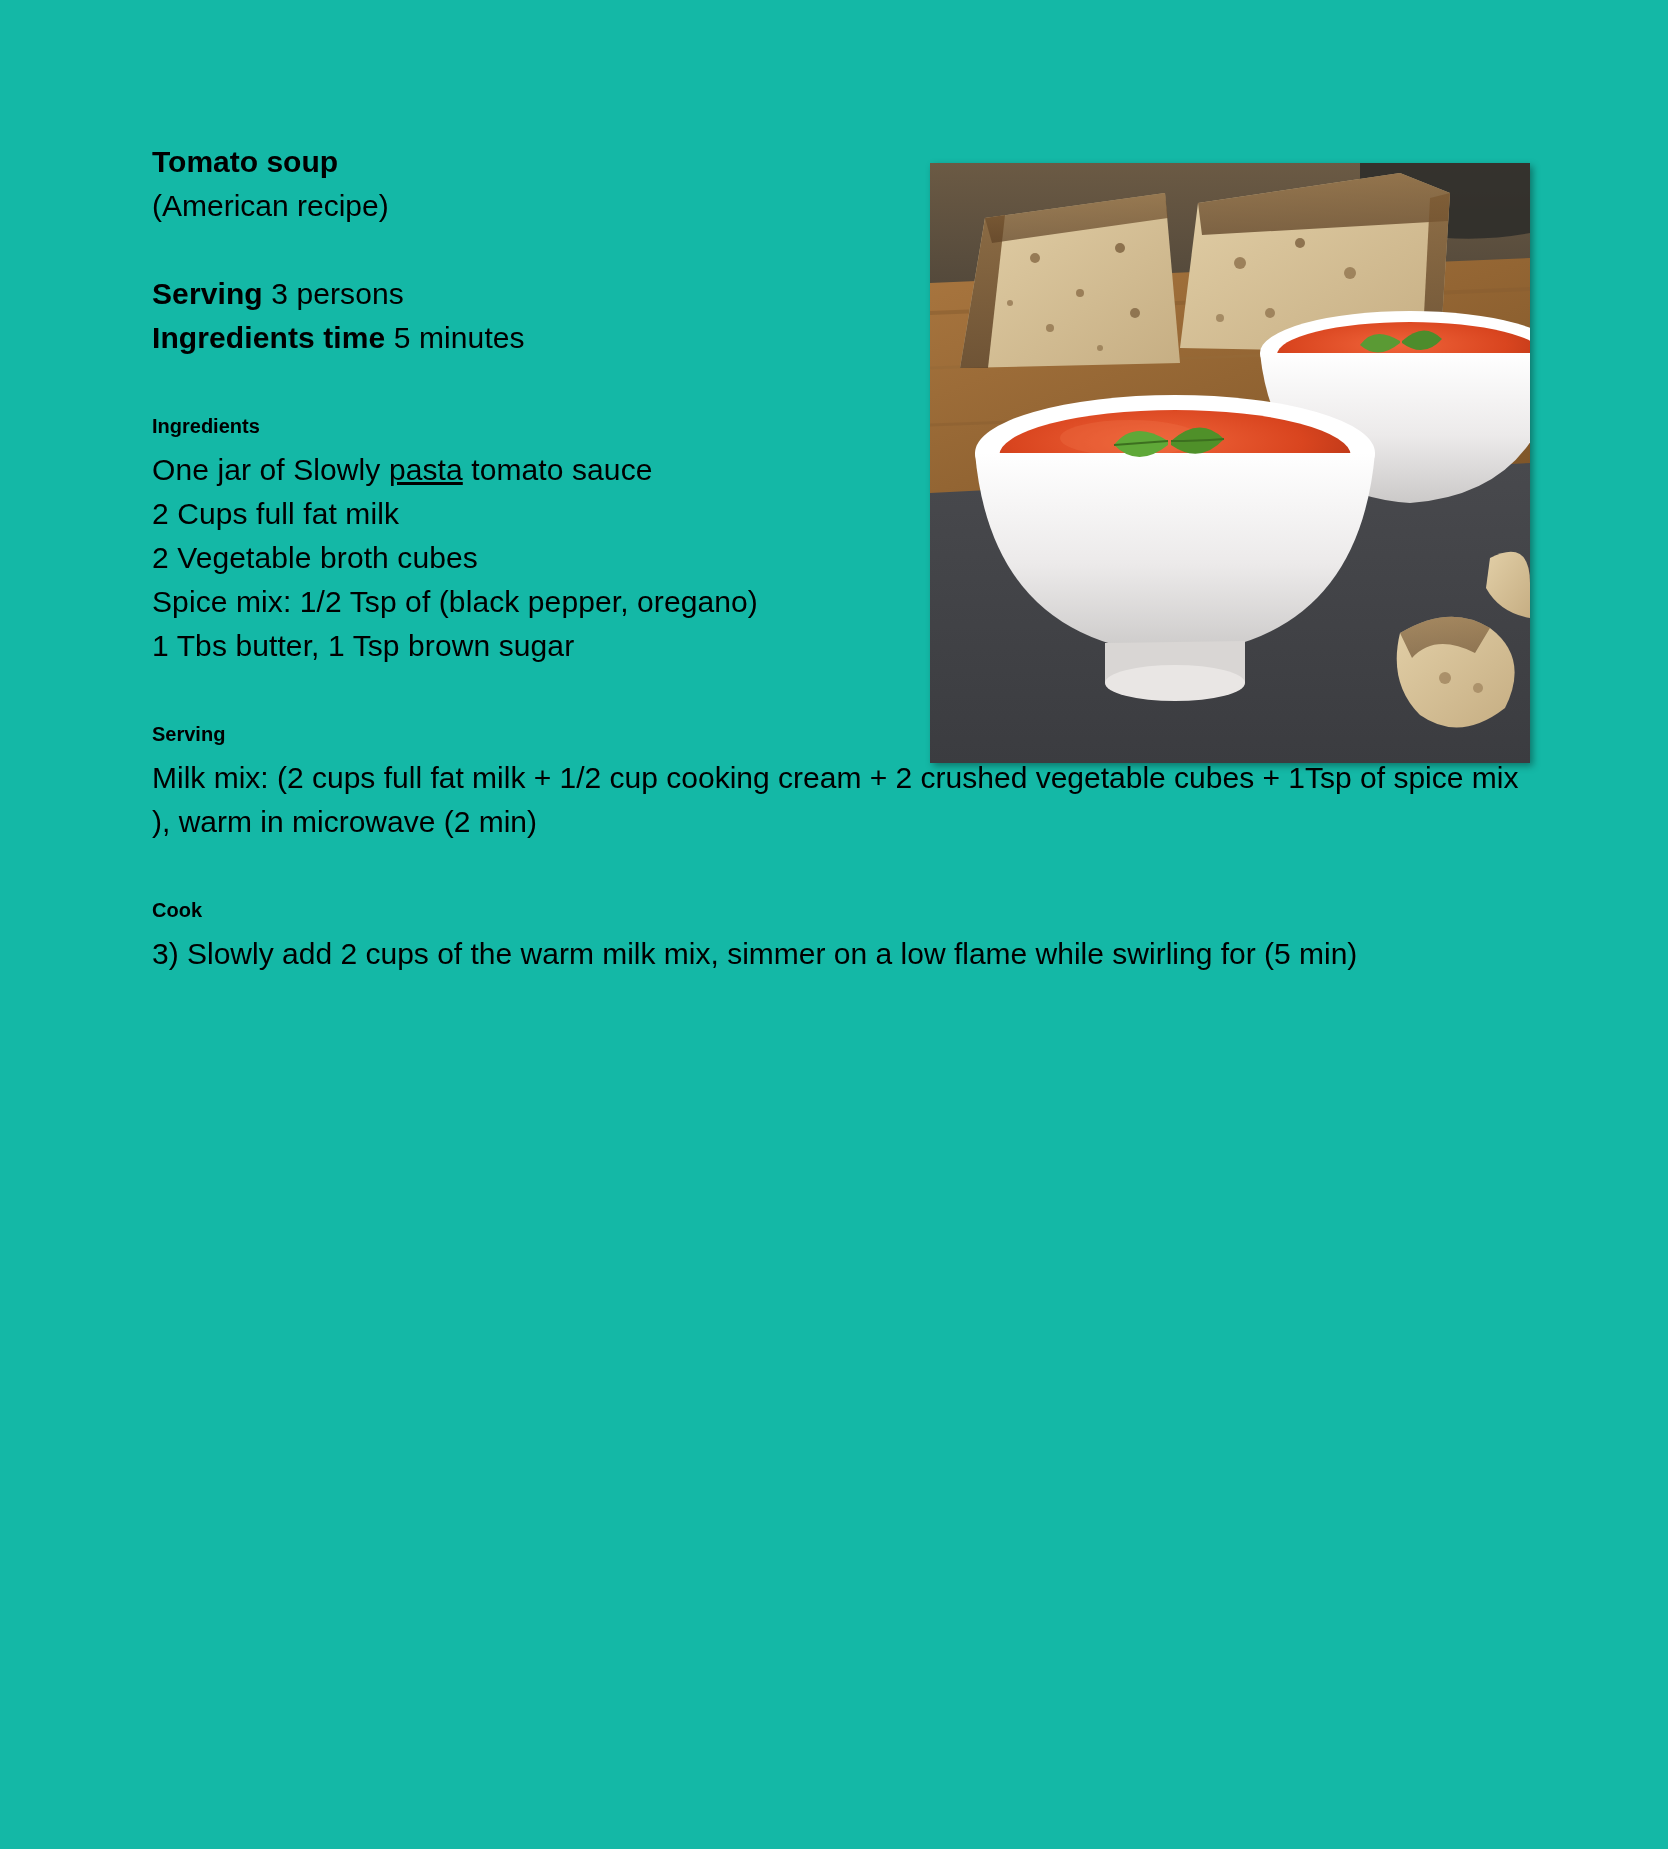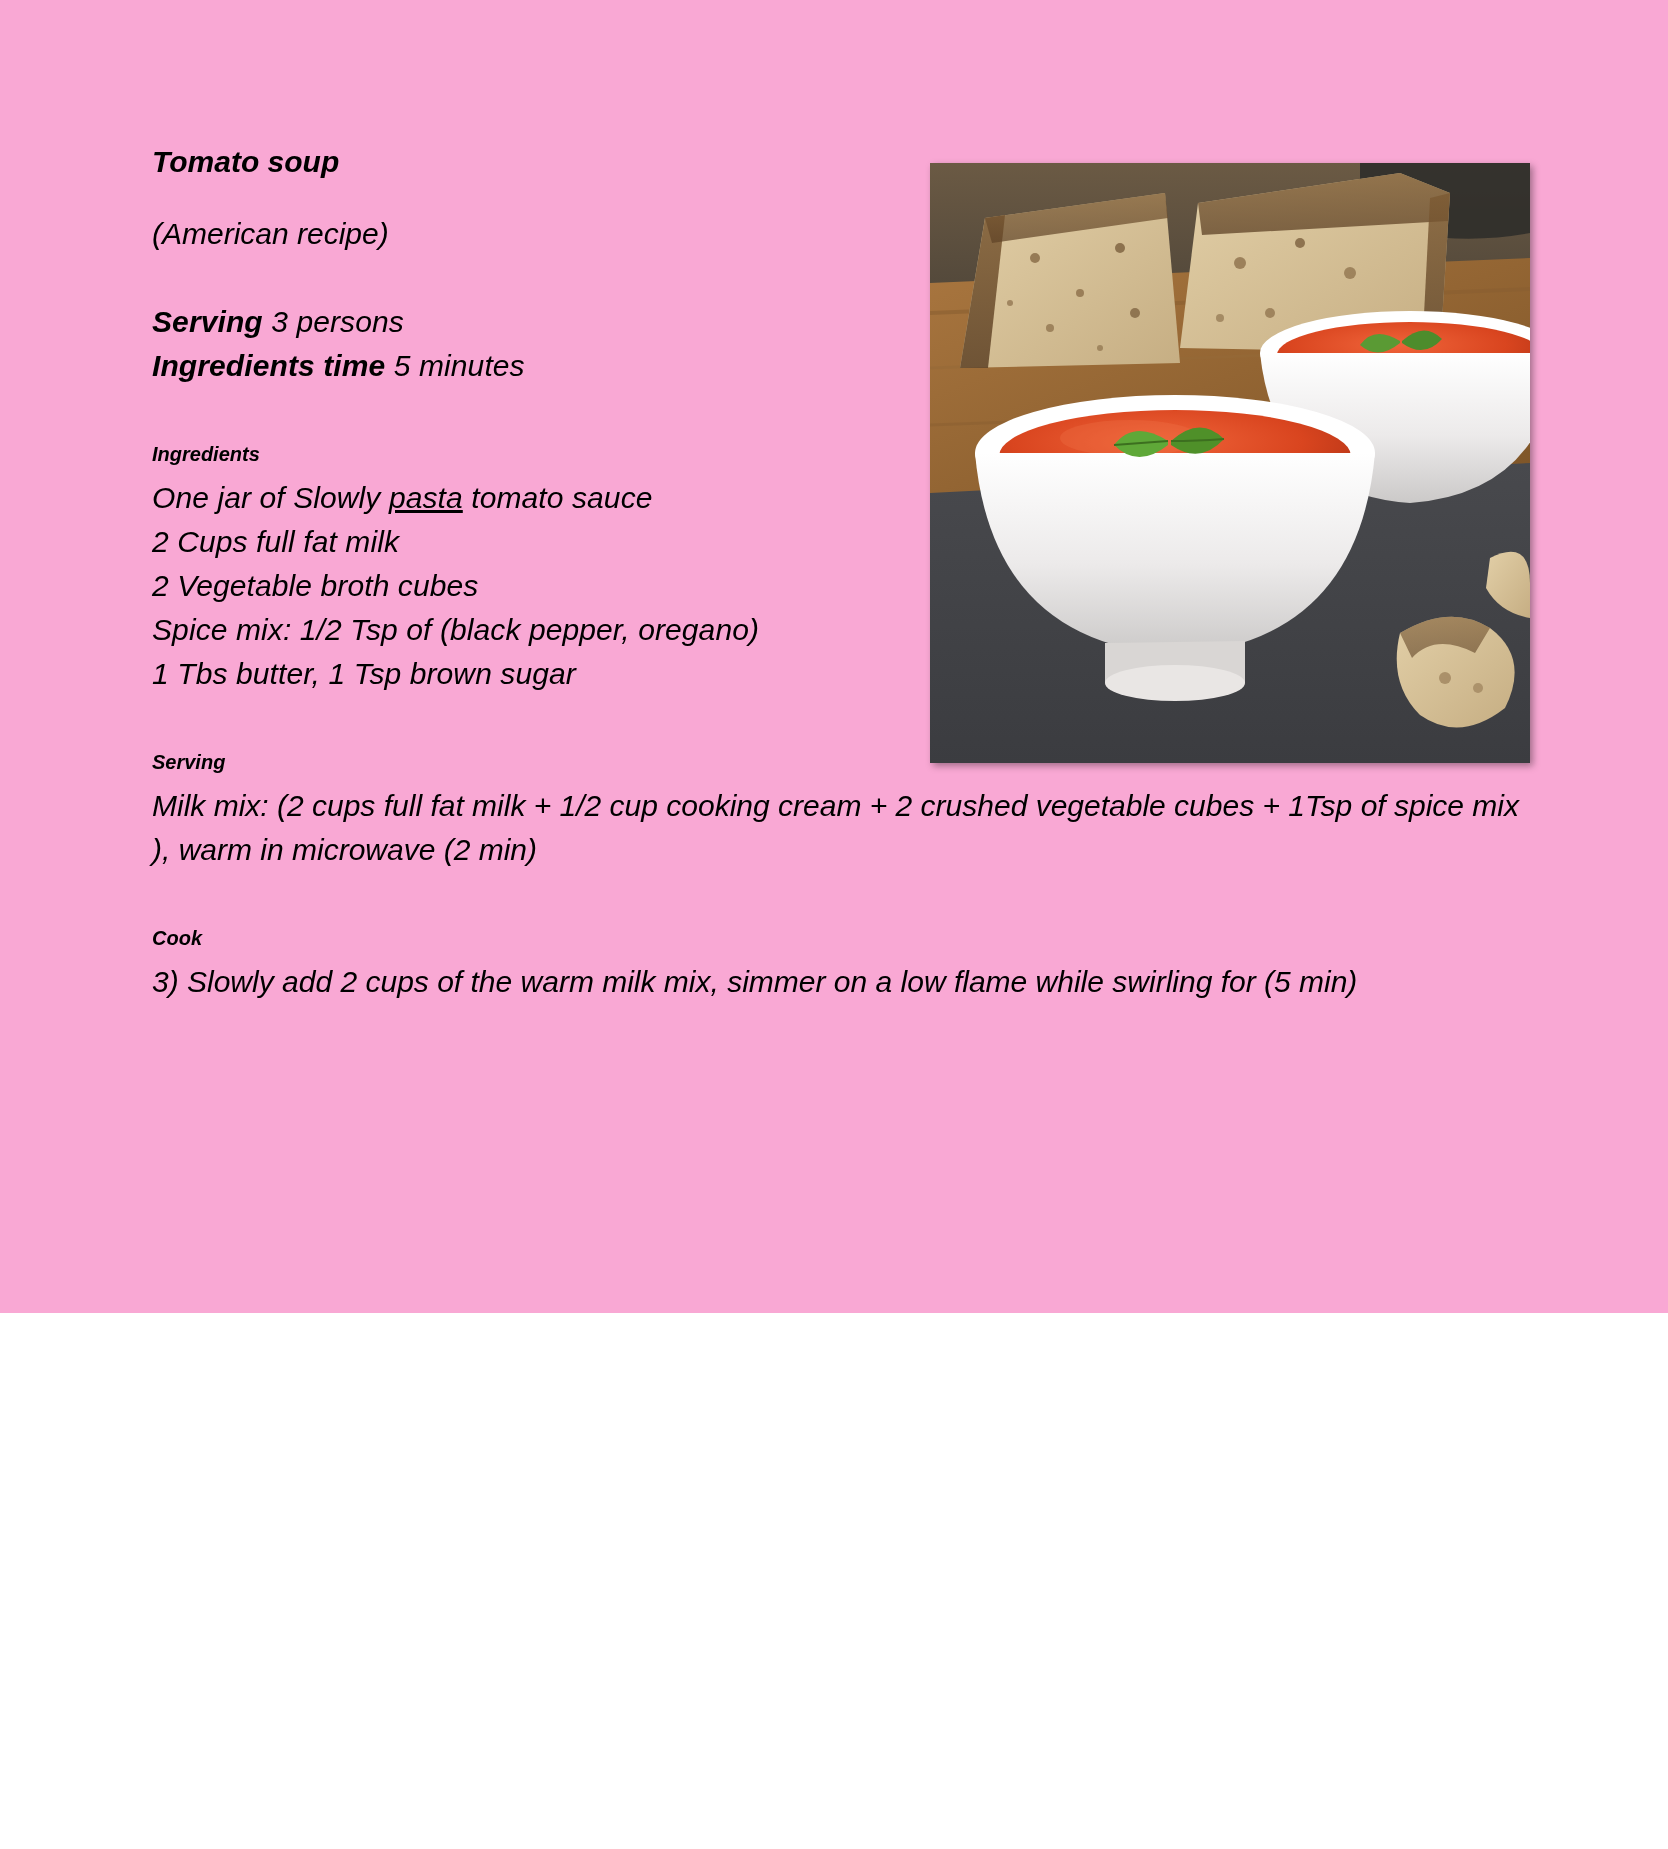--- a/index.html
+++ b/index.html
@@ -11,23 +11,22 @@
     width: 1668px;
     height: 1849px;
     font-family: "Liberation Sans", sans-serif;
     color: #000000;
     position: relative;
     overflow: hidden;
   }
   .page {
     position: relative;
     width: 1668px;
-    height: 1313px;
-    background: #f9a8d4;
-    font-style: italic;
+    height: 1849px;
+    background: #14b8a6;
   }
   .content {
     position: absolute;
     left: 152px;
     top: 140px;
     width: 1370px;
   }
   .text-col {
     width: 1370px;
   }
@@ -40,21 +39,20 @@
     font-weight: bold;
   }
   .title {
     font-size: 30px;
     font-weight: bold;
     line-height: 44px;
   }
   .subtitle {
     font-size: 30px;
     line-height: 44px;
-    margin-top: 28px;
   }
   .section-head {
     font-size: 20px;
     font-weight: bold;
     line-height: 44px;
   }
   .gap {
     height: 44px;
   }
   .narrow-col {

